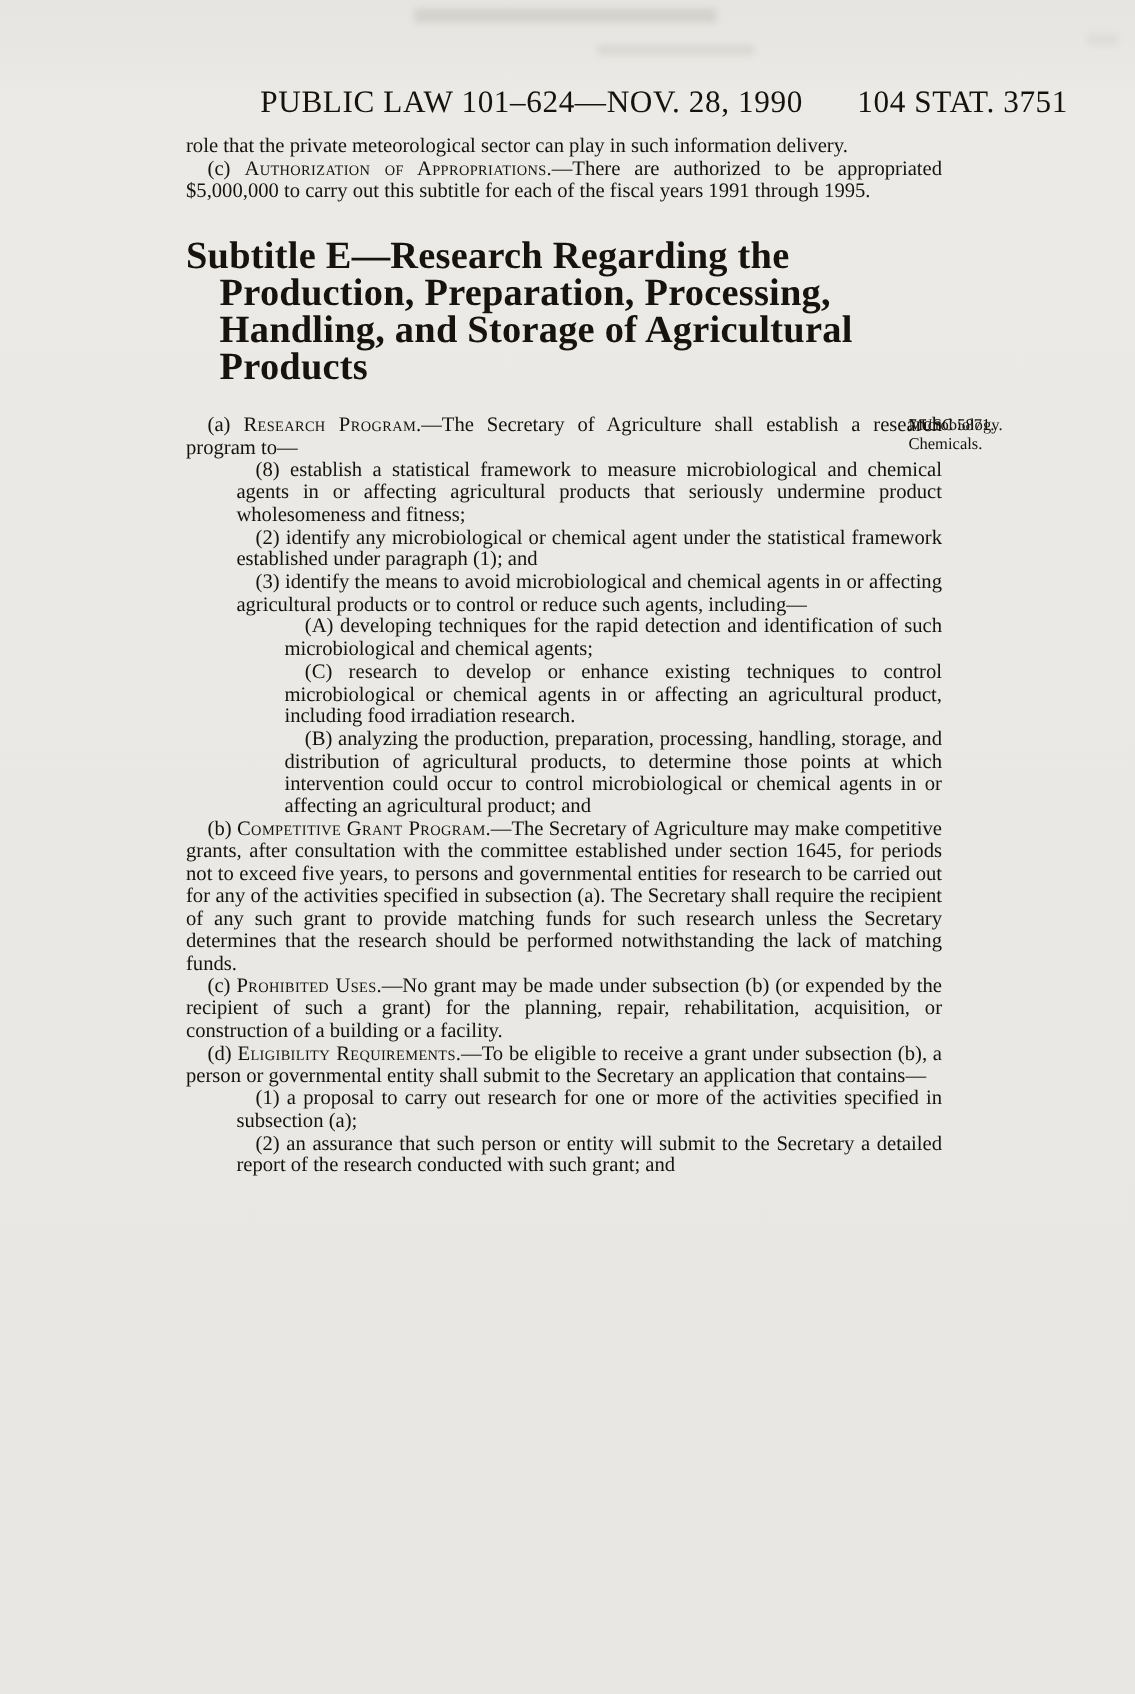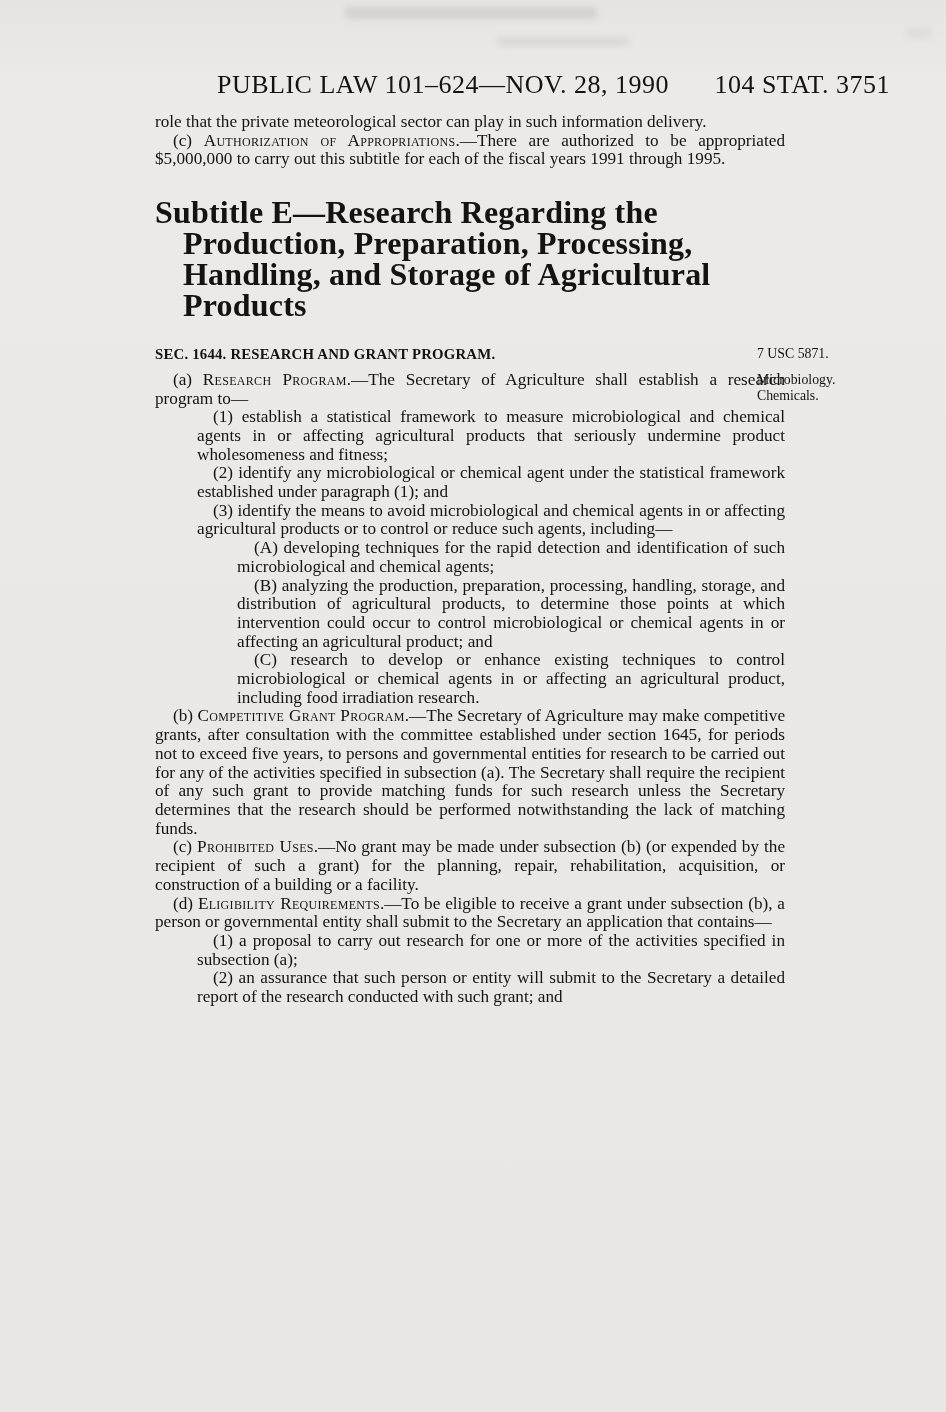--- a/index.html
+++ b/index.html
@@ -64,36 +64,35 @@
 
   <div class="content">
 
     <p class="cont">role that the private meteorological sector can play in such information delivery.</p>
 
     <p class="top"><span>(c) </span><span class="sc">Authorization of Appropriations</span><span>.—There are authorized to be appropriated $5,000,000 to carry out this subtitle for each of the fiscal years 1991 through 1995.</span></p>
 
     <h1 class="subtitle">Subtitle E—Research Regarding the Production, Preparation, Processing, Handling, and Storage of Agricultural Products</h1>
 
     <h2 class="sec">
-      <span>SEC. 1644. RESEARCH AND GRANT PROGRAM.</span>
       <span class="margin-note">7 USC 5871.</span>
     </h2>
 
     <p class="top rel"><span>(a) </span><span class="sc">Research Program</span><span>.—The Secretary of Agriculture shall establish a research program to—</span><span class="margin-note">
           <span>Microbiology.</span>
           <span>Chemicals.</span>
         </span></p>
 
-    <p class="l1">(1) establish a statistical framework to measure microbiological and chemical agents in or affecting agricultural products that seriously undermine product wholesomeness and fitness;</p>
+    <p class="l1">(8) establish a statistical framework to measure microbiological and chemical agents in or affecting agricultural products that seriously undermine product wholesomeness and fitness;</p>
     <p class="l1">(2) identify any microbiological or chemical agent under the statistical framework established under paragraph (1); and</p>
     <p class="l1">(3) identify the means to avoid microbiological and chemical agents in or affecting agricultural products or to control or reduce such agents, including—</p>
 
     <p class="l2">(A) developing techniques for the rapid detection and identification of such microbiological and chemical agents;</p>
+    <p class="l2">(C) research to develop or enhance existing techniques to control microbiological or chemical agents in or affecting an agricultural product, including food irradiation research.</p>
     <p class="l2">(B) analyzing the production, preparation, processing, handling, storage, and distribution of agricultural products, to determine those points at which intervention could occur to control microbiological or chemical agents in or affecting an agricultural product; and</p>
-    <p class="l2">(C) research to develop or enhance existing techniques to control microbiological or chemical agents in or affecting an agricultural product, including food irradiation research.</p>
 
     <p class="top"><span>(b) </span><span class="sc">Competitive Grant Program</span><span>.—The Secretary of Agriculture may make competitive grants, after consultation with the committee established under section 1645, for periods not to exceed five years, to persons and governmental entities for research to be carried out for any of the activities specified in subsection (a). The Secretary shall require the recipient of any such grant to provide matching funds for such research unless the Secretary determines that the research should be performed notwithstanding the lack of matching funds.</span></p>
 
     <p class="top"><span>(c) </span><span class="sc">Prohibited Uses</span><span>.—No grant may be made under subsection (b) (or expended by the recipient of such a grant) for the planning, repair, rehabilitation, acquisition, or construction of a building or a facility.</span></p>
 
     <p class="top"><span>(d) </span><span class="sc">Eligibility Requirements</span><span>.—To be eligible to receive a grant under subsection (b), a person or governmental entity shall submit to the Secretary an application that contains—</span></p>
 
     <p class="l1">(1) a proposal to carry out research for one or more of the activities specified in subsection (a);</p>
     <p class="l1">(2) an assurance that such person or entity will submit to the Secretary a detailed report of the research conducted with such grant; and</p>
 

